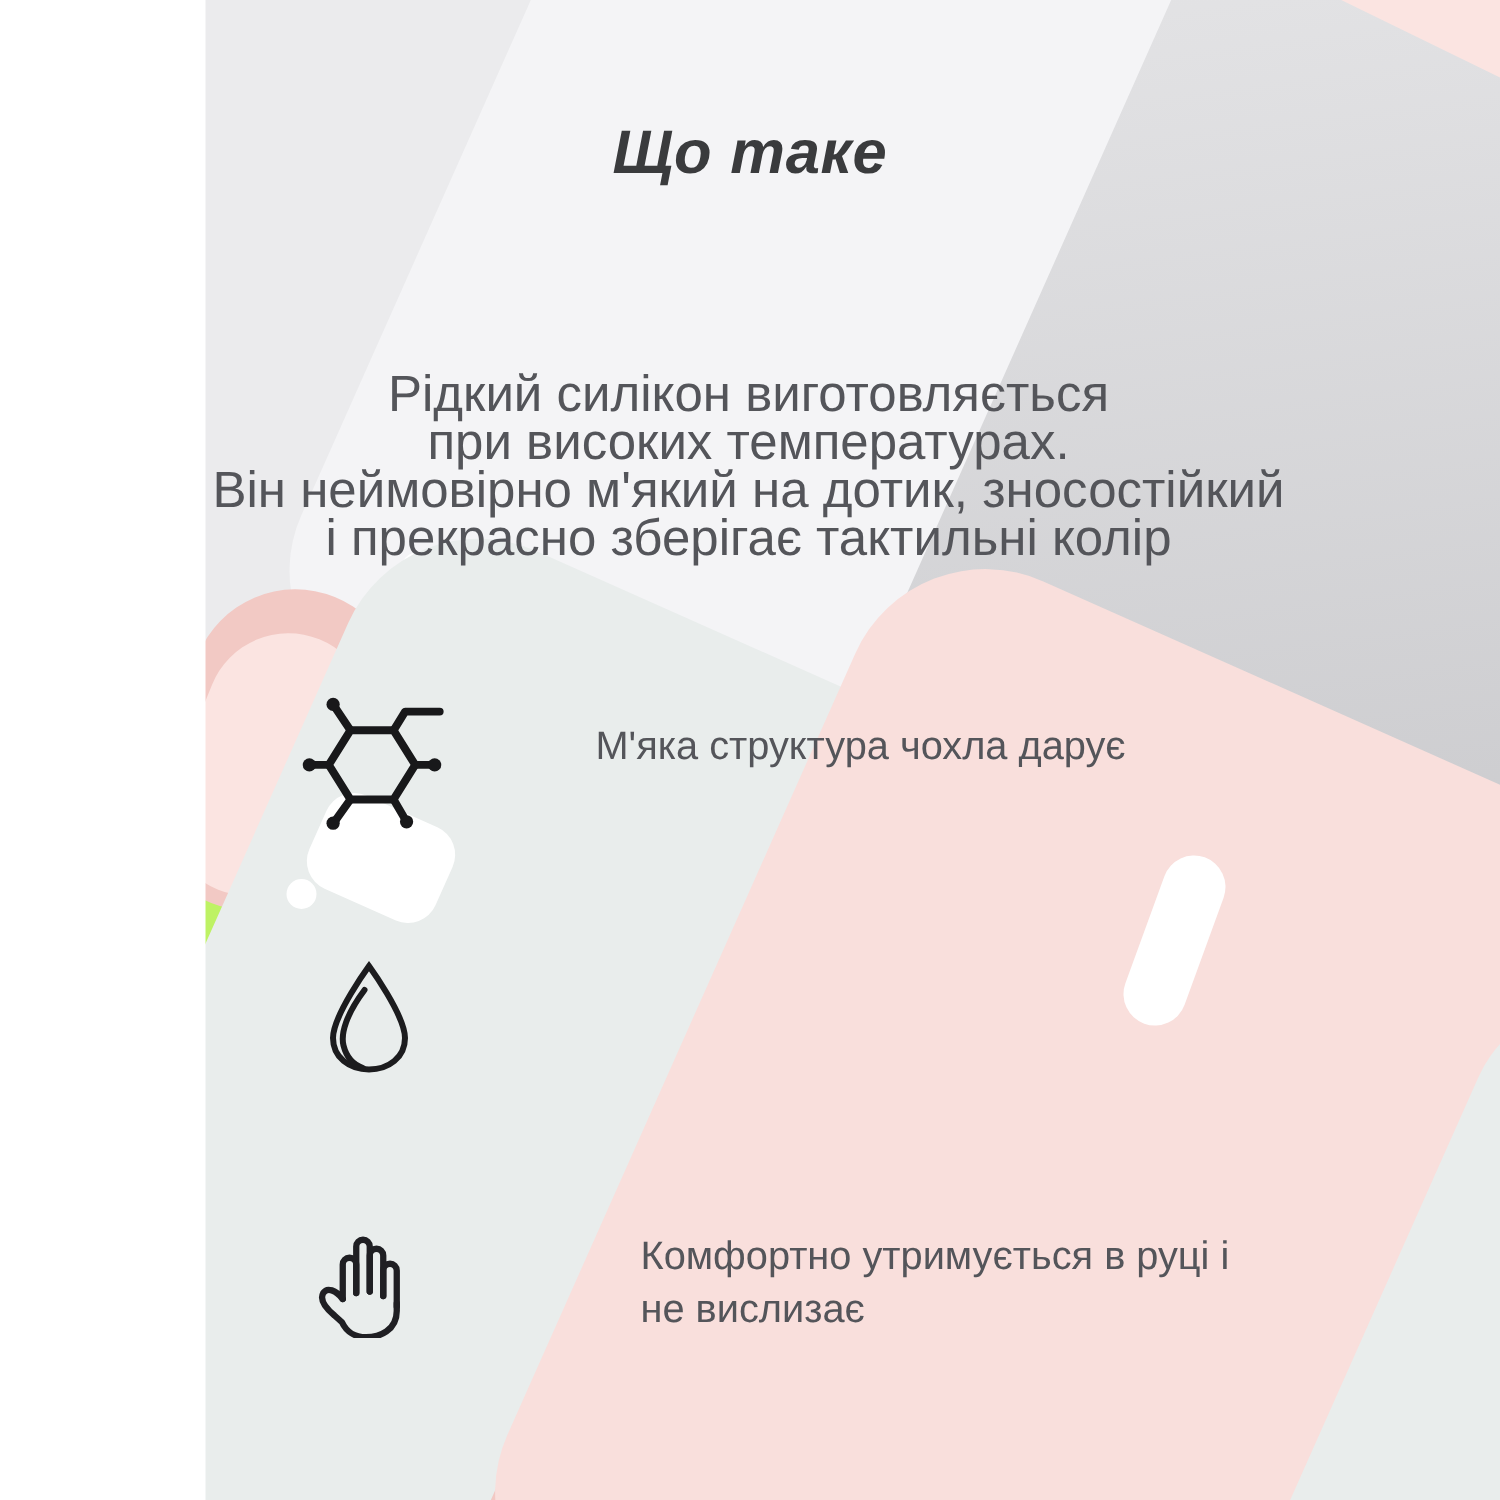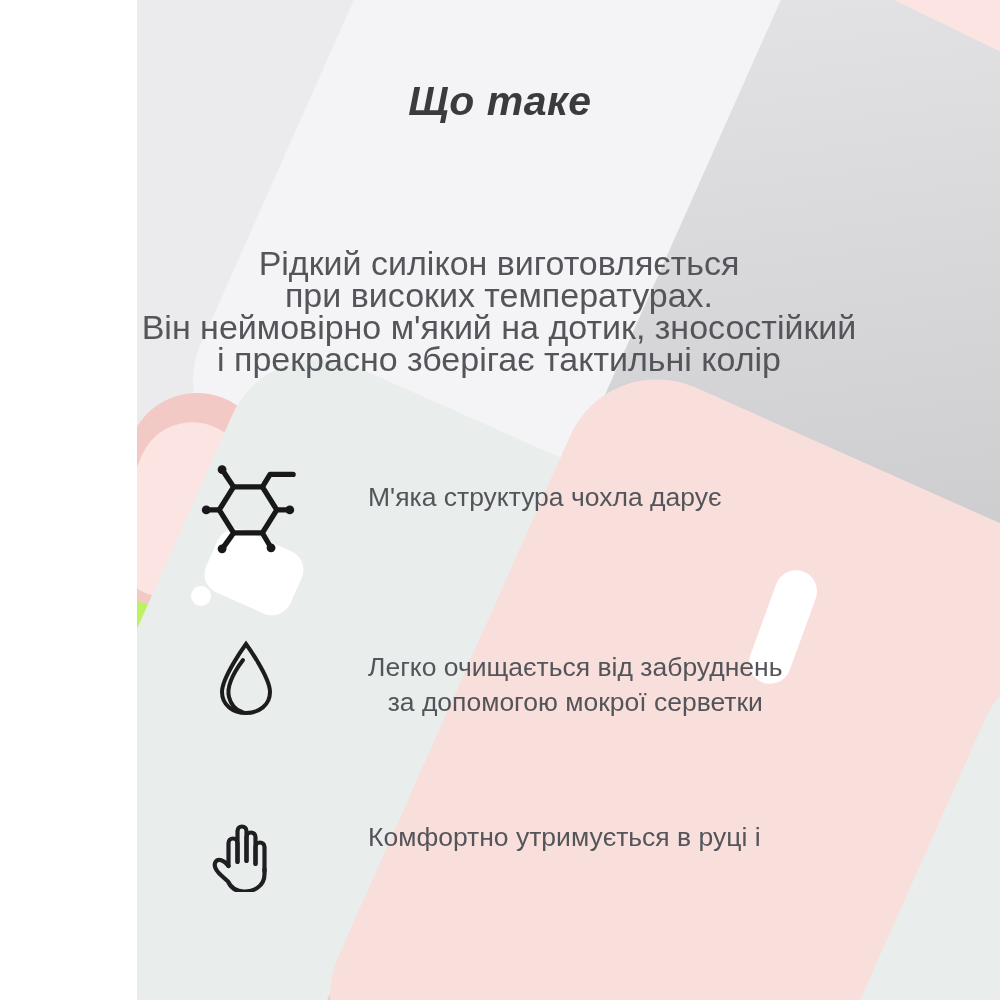--- a/index.html
+++ b/index.html
@@ -11,26 +11,26 @@
   .title{
     position:absolute;top:78px;left:0;right:0;text-align:center;
     color:#3a3b3d;font-weight:bold;font-style:italic;
     font-size:41px;line-height:46px;letter-spacing:0.5px;
   }
   .intro{
     position:absolute;top:247px;left:0;right:17px;text-align:center;
     color:#54555a;font-size:34px;line-height:32px;font-weight:500;padding-left:15px;
   }
   .feature-text{
-    position:absolute;left:368px;color:#54555a;
-    font-size:26.5px;line-height:35px;font-weight:500;text-align:center;
+    position:absolute;left:397px;color:#54555a;
+    font-size:26.5px;line-height:35px;font-weight:500;text-align:left;
   }
   .ft1{top:480px;}
   .ft2{top:650px;}
-  .ft3{top:820px;}
+  .ft3{top:820px;margin-left:30px;}
   .icon{position:absolute;}
   .icon-molecule{left:200px;top:460px;width:96px;height:96px;}
   .icon-drop{left:216px;top:640px;width:60px;height:76px;}
   .icon-hand{left:210px;top:814px;width:64px;height:78px;}
 </style>
 </head>
 <body>
 
 <div class="poster">
 
@@ -121,31 +121,28 @@
   <div class="feature-text ft1">
     <div>М'яка структура чохла дарує</div>
   </div>
 
   <svg class="icon icon-drop" viewBox="0 0 60 76" aria-hidden="true">
     <g fill="none" stroke="#1c1c1e" stroke-width="4" stroke-linecap="round">
       <path d="M30,4 C30,4 6,37 6,52 C6,65 17,73 30,73 C43,73 54,65 54,52 C54,37 30,4 30,4 Z"></path>
       <path d="M27,20 C15,36 11,49 13,57 C15,65 20,70 26,72"></path>
     </g>
   </svg>
-  <div class="feature-text ft2">
-    <div>Легко очищається від забруднень</div>
-    <div>за допомогою мокрої серветки</div>
-  </div>
 
   <svg class="icon icon-hand" viewBox="0 0 64 78" aria-hidden="true">
     <g fill="none" stroke="#1f1f23" stroke-width="4.2" stroke-linecap="round" stroke-linejoin="round">
       <path d="M18.5,52 V29 a4.5,4.5 0 0 1 9,0 V48"></path>
       <path d="M27.5,48 V17 a4.5,4.5 0 0 1 9,0 V47"></path>
       <path d="M36.5,47 V23 a4.5,4.5 0 0 1 9,0 V50"></path>
       <path d="M45.5,50 V33 a4.5,4.5 0 0 1 9,0 V57"></path>
       <path d="M18.5,52 C14,46 8,44 5.5,48 C3,52.5 7,58 13,63 L18,67.5 C21,74 27,77.5 34,77.5 C43,77.5 54.5,73 54.5,60 L54.5,55"></path>
     </g>
   </svg>
   <div class="feature-text ft3">
     <div>Комфортно утримується в руці і</div>
+    <div>не вислизає</div>
   </div>
 
 </div>
 
 </body></html>

